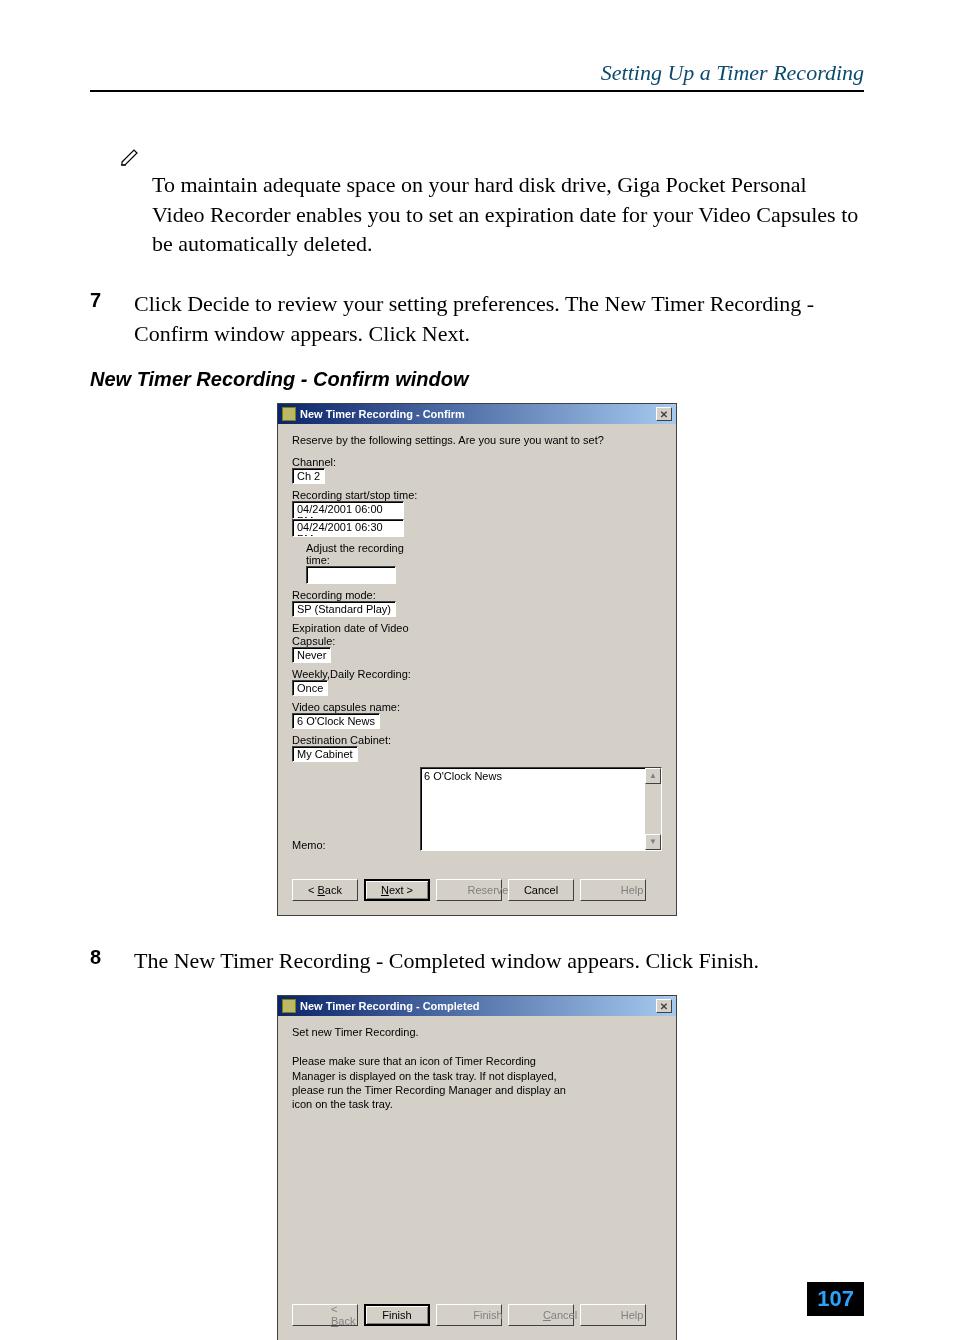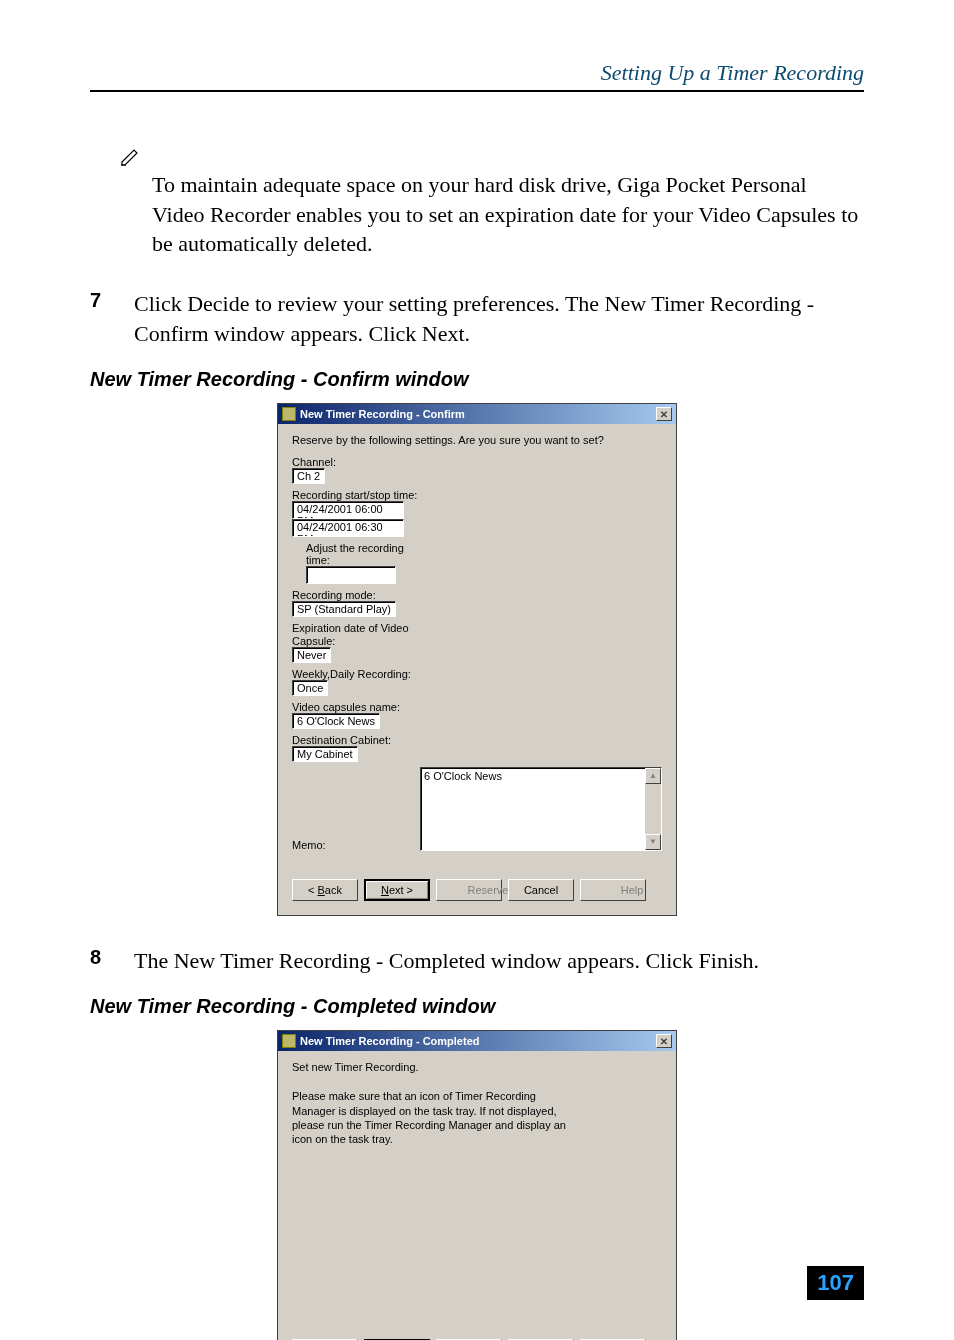--- a/index.html
+++ b/index.html
@@ -226,21 +226,21 @@
       margin-bottom: 16px;
       font-size: 11px;
     }
     .body2-para {
       font-size: 11px;
       line-height: 1.3;
       width: 280px;
     }
     .page-footer {
       position: absolute;
-      bottom: 40px;
+      bottom: 24px;
       right: 90px;
     }
     .page-num {
       background: #000;
       color: #2aa3ff;
       font-family: Arial, Helvetica, sans-serif;
       font-weight: bold;
       font-size: 22px;
       padding: 4px 10px;
       display: inline-block;
@@ -347,21 +347,20 @@
         <div class="wbtn disabled">Help</div>
       </div>
     </div>
   </div>
 
   <div class="step">
     <div class="step-num">8</div>
     <div class="step-text">The New Timer Recording - Completed window appears. Click Finish.</div>
   </div>
 
-  <div class="caption">New Timer Recording - Completed window</div>
 
   <div class="dialog-wrap">
     <div class="dialog">
       <div class="titlebar">
         <div class="titlebar-icon"></div>
         <div class="titlebar-text">New Timer Recording - Completed</div>
         <div class="titlebar-close">✕</div>
       </div>
       <div class="dialog-body body2">
         <div class="body2-text">Set new Timer Recording.</div>

